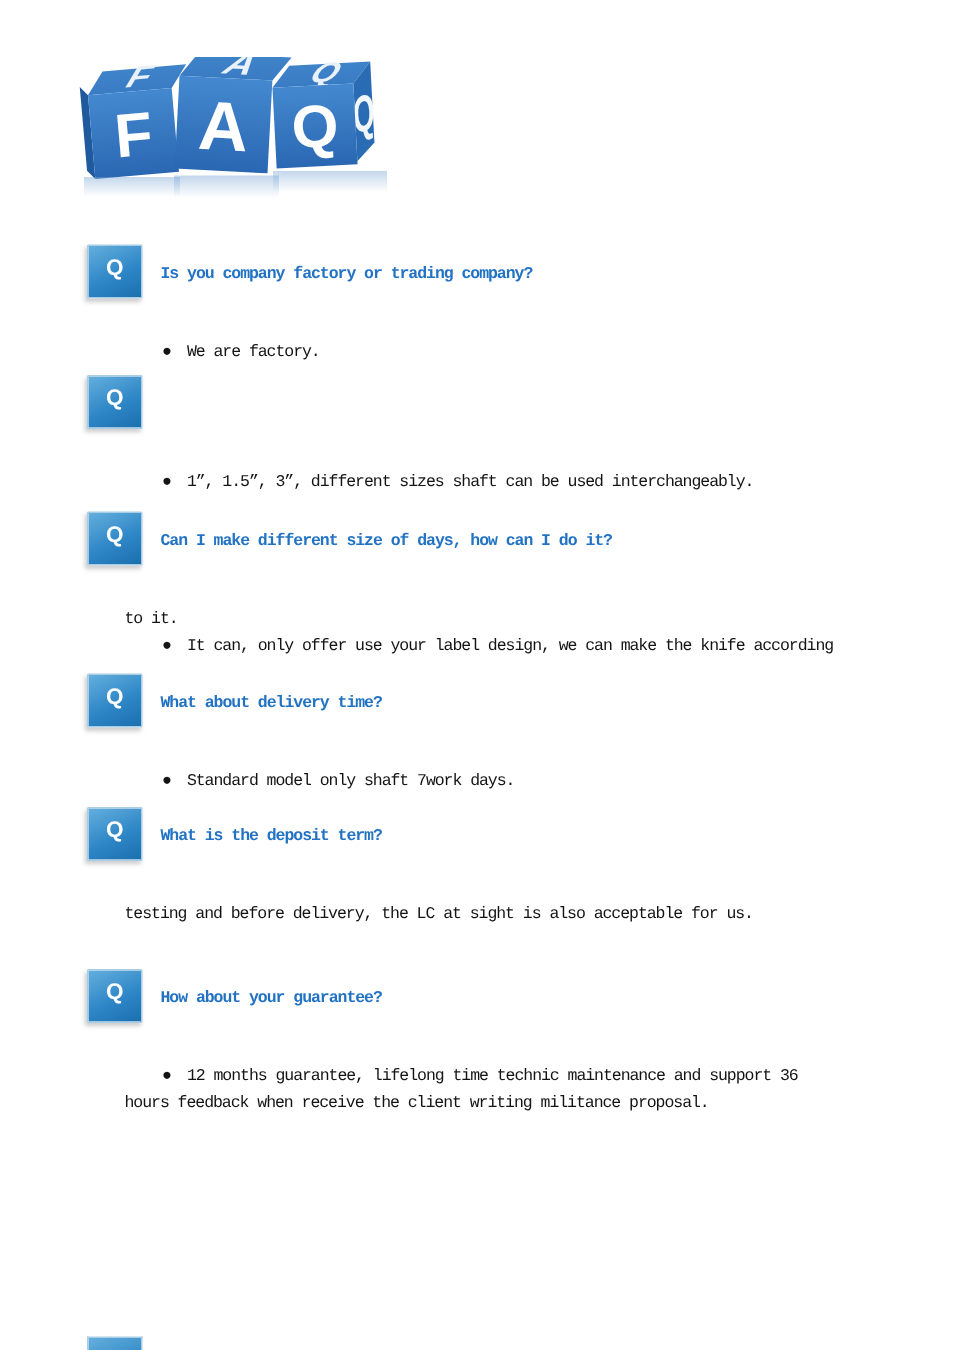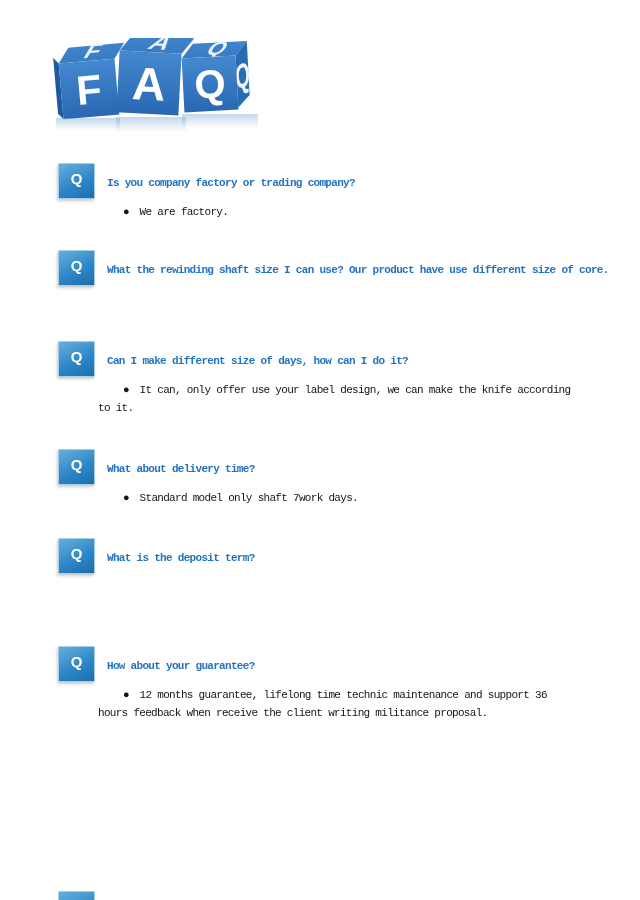--- a/index.html
+++ b/index.html
@@ -28,22 +28,22 @@
     box-shadow:-1px 2px 3px rgba(110,110,110,0.35);
   }
 
   .question {
     position:absolute; left:107px; top:14px;
     color:#2373c4; font-size:11px; font-weight:bold;
     letter-spacing:-0.7px; white-space:nowrap;
   }
 
   .answer {
-    position:absolute; left:83px; top:40px;
-    color:#141414; font-size:11px; letter-spacing:-0.7px;margin-left:15px;
+    position:absolute; left:83px; top:63px;
+    color:#141414; font-size:11px; letter-spacing:-0.7px;
   }
   .answer .line { line-height:18px; white-space:nowrap; }
   .answer .first { padding-left:25px; }
   .bullet { margin-right:10px; letter-spacing:0; }
 
   
   .q-icon-partial {
     position:absolute; left:58px; top:891px; width:37px; height:9px;
     background:linear-gradient(155deg,#64afdd 0%, #3a8fca 100%);
     border:1px solid #a8cde4; border-bottom:none; box-sizing:border-box;
@@ -106,44 +106,47 @@
   <div class="faq-item i1">
     <div class="q-icon">Q</div>
     <div class="question">Is you company factory or trading company?</div>
     <div class="answer">
       <div class="line first"><span class="bullet">●</span><span>We are factory.</span></div>
     </div>
   </div>
 
   <div class="faq-item i2">
     <div class="q-icon">Q</div>
-    <div class="question">What the rewinding shaft size I can use? Our product have use different size of core.</div>
+    <div class="answer">
+      <div class="line first"><span class="bullet">●</span><span>1”, 1.5”, 3”, different sizes shaft can be used interchangeably.</span></div>
+    </div>
   </div>
 
   <div class="faq-item i3">
     <div class="q-icon">Q</div>
     <div class="question">Can I make different size of days, how can I do it?</div>
     <div class="answer">
+      <div class="line">to it.</div>
       <div class="line first"><span class="bullet">●</span><span>It can, only offer use your label design, we can make the knife according</span></div>
-      <div class="line">to it.</div>
     </div>
   </div>
 
   <div class="faq-item i4">
     <div class="q-icon">Q</div>
     <div class="question">What about delivery time?</div>
     <div class="answer">
       <div class="line first"><span class="bullet">●</span><span>Standard model only shaft 7work days.</span></div>
     </div>
   </div>
 
   <div class="faq-item i5">
     <div class="q-icon">Q</div>
     <div class="question">What is the deposit term?</div>
     <div class="answer">
+      <div class="line">testing and before delivery, the LC at sight is also acceptable for us.</div>
     </div>
   </div>
 
   <div class="faq-item i6">
     <div class="q-icon">Q</div>
     <div class="question">How about your guarantee?</div>
     <div class="answer">
       <div class="line first"><span class="bullet">●</span><span>12 months guarantee, lifelong time technic maintenance and support 36</span></div>
       <div class="line">hours feedback when receive the client writing militance proposal.</div>
     </div>

